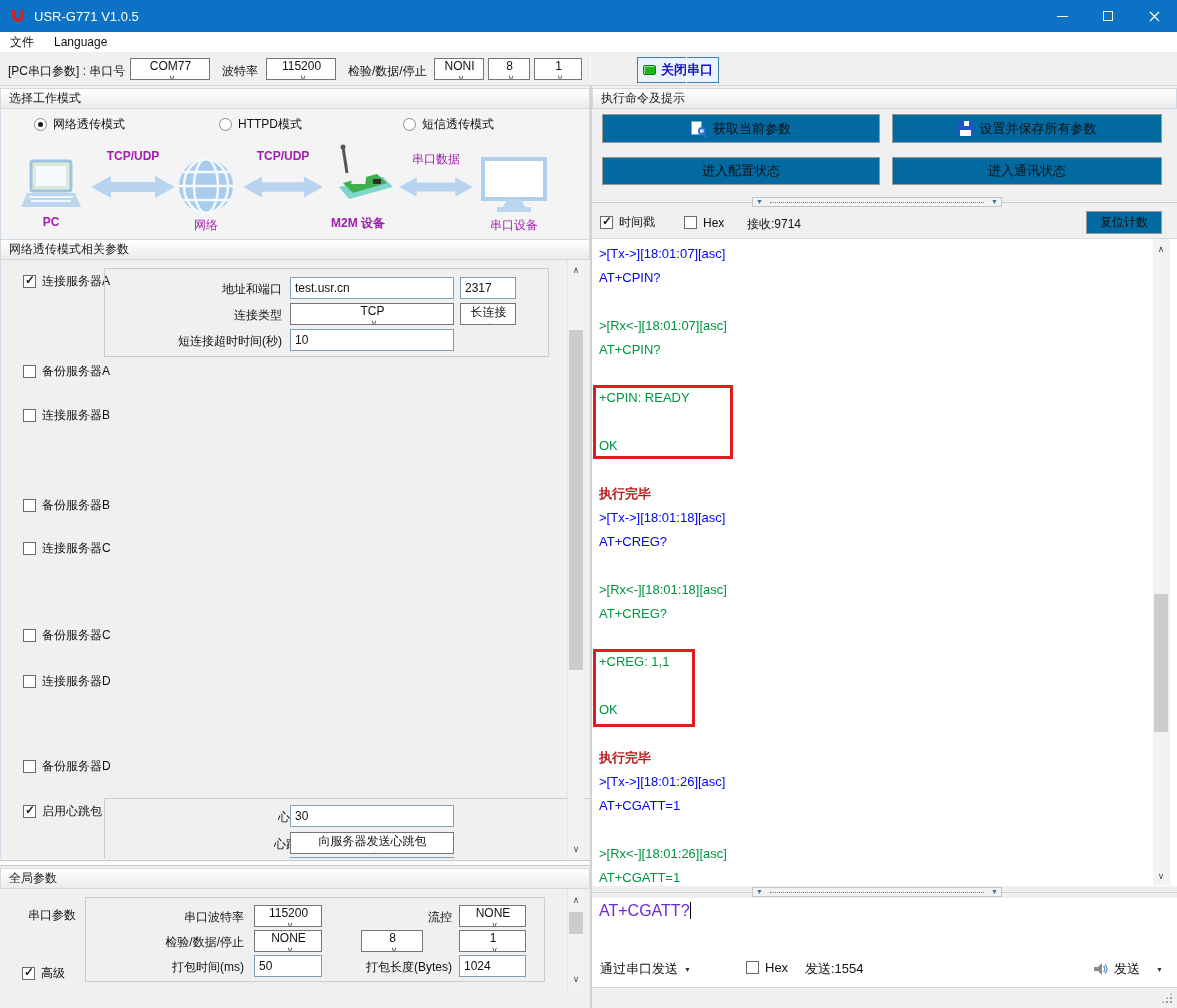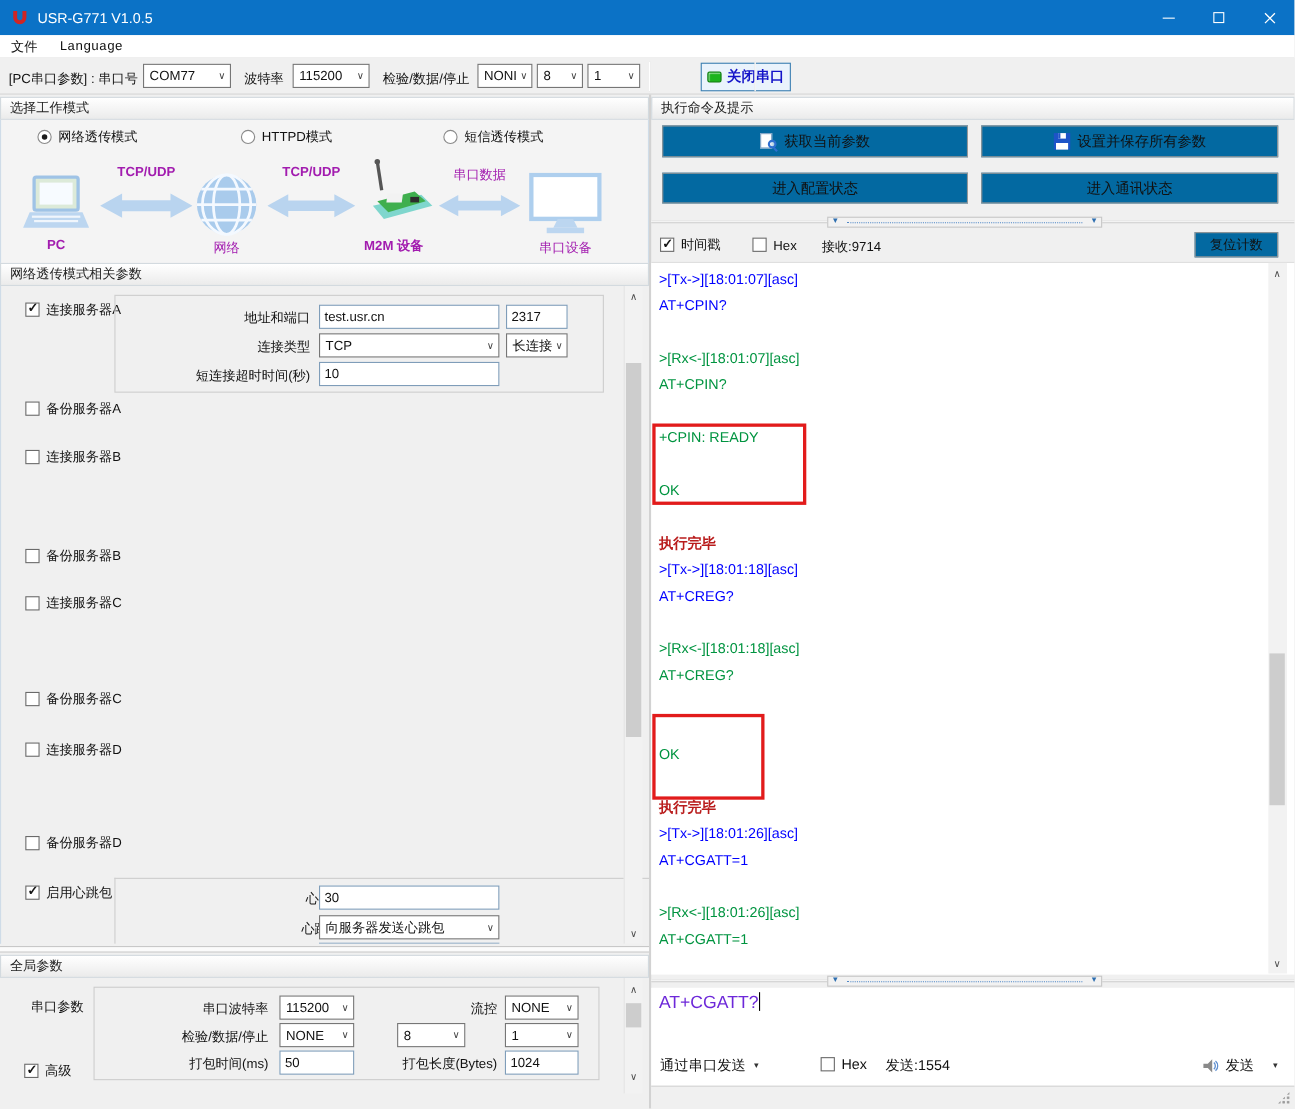--- a/index.html
+++ b/index.html
@@ -11,26 +11,26 @@
   .titlebar { position:absolute; left:0; top:0; width:1177px; height:32px; background:#0b72c6; display:flex; align-items:center; }
   .titlebar .title { color:#fff; font-size:13px; margin-left:8px; }
   .app-icon { margin-left:10px; display:inline-flex; }
   .win-controls { position:absolute; right:0; top:0; height:32px; display:flex; }
   .wc { width:46px; height:32px; display:flex; align-items:center; justify-content:center; }
   .min-glyph { width:11px; height:1px; background:#fff; }
   .max-glyph { width:10px; height:10px; border:1px solid #fff; }
 
   
   .menubar { position:absolute; left:0; top:32px; width:1177px; height:21px; background:#ffffff; display:flex; align-items:center; font-size:12px; color:#111; border-bottom:1px solid #ececec; }
-  .menubar span { padding:0 10px;font-family:Liberation Mono, monospace; }
+  .menubar span { padding:0 10px; }
 
   
   .toolbar { position:absolute; left:0; top:53px; width:1177px; height:33px; background:#f0f0f0; border-bottom:1px solid #d6d6d6; }
   .tlabel { position:absolute; top:10px; font-size:12px; color:#111; }
-  .select { position:absolute; height:22px; background:#fff; border:1px solid #767676; display:flex; align-items:center; justify-content:space-between; padding:0 4px 0 5px; font-size:12px; color:#111; overflow:hidden; white-space:nowrap; }
+  .select { position:absolute; height:22px; background:#fff; border:1px solid #767676; display:flex; align-items:center; justify-content:space-between; padding:0 4px 0 5px; font-size:12px; color:#111; overflow:hidden; white-space:nowrap;flex-direction:column; }
   .select .chev { font-size:9px; color:#444; margin-left:3px; flex:0 0 auto; }
   .tbox { position:absolute; height:22px; background:#fff; border:1px solid #7f9db9; display:flex; align-items:center; padding:0 4px; font-size:12px; color:#111; overflow:hidden; white-space:nowrap; }
   .tsep { position:absolute; top:3px; width:1px; height:27px; background:#cdcdcd; border-right:1px solid #fff; }
   .close-serial { position:absolute; left:597px; top:4px; width:82px; height:26px; background:#eaf3fc; border:1px solid #3c7fb1; display:flex; align-items:center; justify-content:center; gap:5px;margin-left:40px; }
   .close-serial .lbl { color:#1414c8; font-weight:bold; font-size:13px; }
   .led { width:13px; height:10px; background:#1db41d; border:1px solid #0f7a0f; border-radius:2px; box-shadow:inset 1px 1px 1px rgba(255,255,255,.6); }
 
   
   .sect-h { position:absolute; height:21px; background:linear-gradient(#ffffff,#ebebeb); border:1px solid #d3dadf; font-size:12px; color:#222; display:flex; align-items:center; padding-left:8px; }
 
@@ -459,20 +459,21 @@
       <div class="lg"></div>
       <div class="lg rx">OK</div>
       <div class="lg"></div>
       <div class="lg info">执行完毕</div>
       <div class="lg tx">&gt;[Tx-&gt;][18:01:18][asc]</div>
       <div class="lg tx">AT+CREG?</div>
       <div class="lg"></div>
       <div class="lg rx">&gt;[Rx&lt;-][18:01:18][asc]</div>
       <div class="lg rx">AT+CREG?</div>
       <div class="lg"></div>
+      <div class="lg rx">+CREG: 1,1</div>
       <div class="lg"></div>
       <div class="lg rx">OK</div>
       <div class="lg"></div>
       <div class="lg info">执行完毕</div>
       <div class="lg tx">&gt;[Tx-&gt;][18:01:26][asc]</div>
       <div class="lg tx">AT+CGATT=1</div>
       <div class="lg"></div>
       <div class="lg rx">&gt;[Rx&lt;-][18:01:26][asc]</div>
       <div class="lg rx">AT+CGATT=1</div>
       <div class="hl" style="left:1px; top:146px; width:140px; height:74px"></div>

